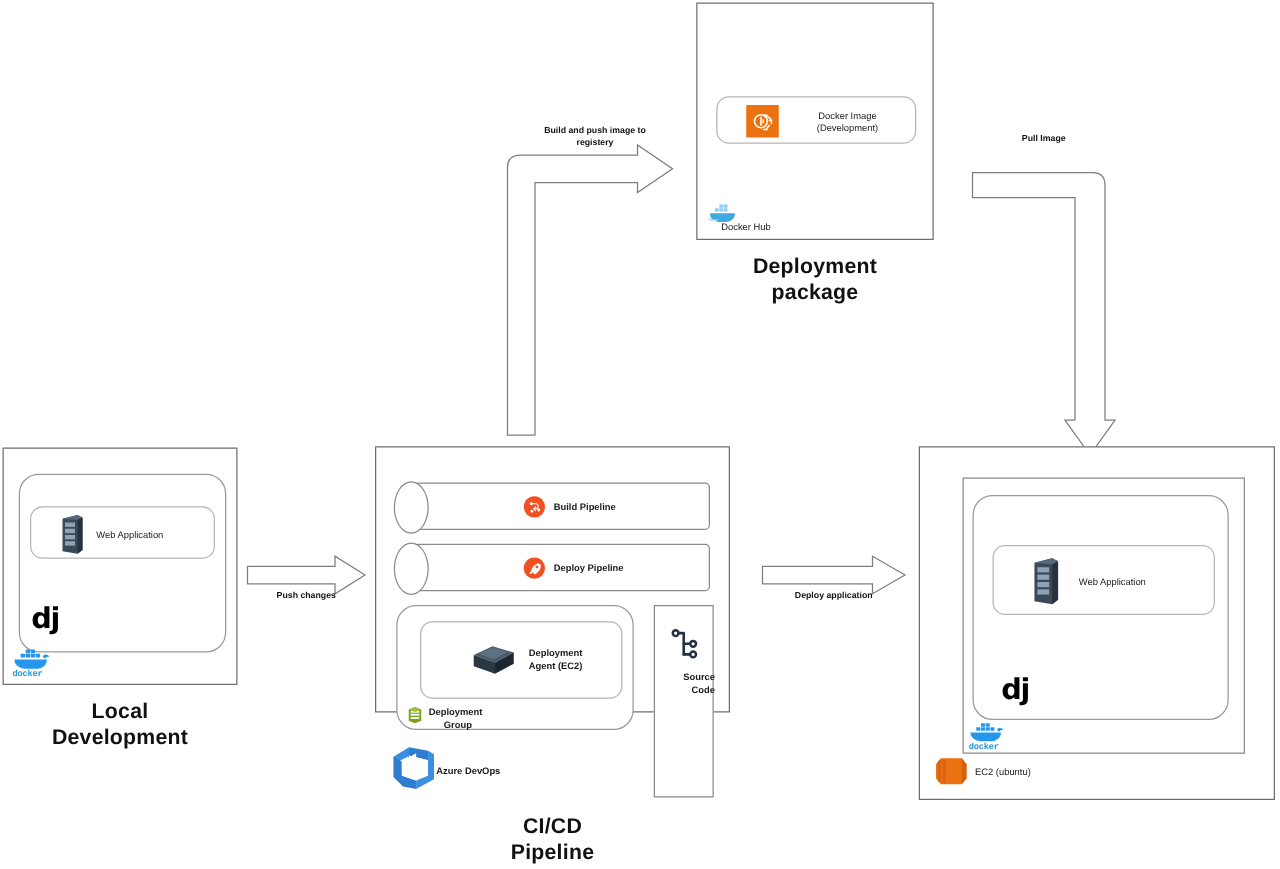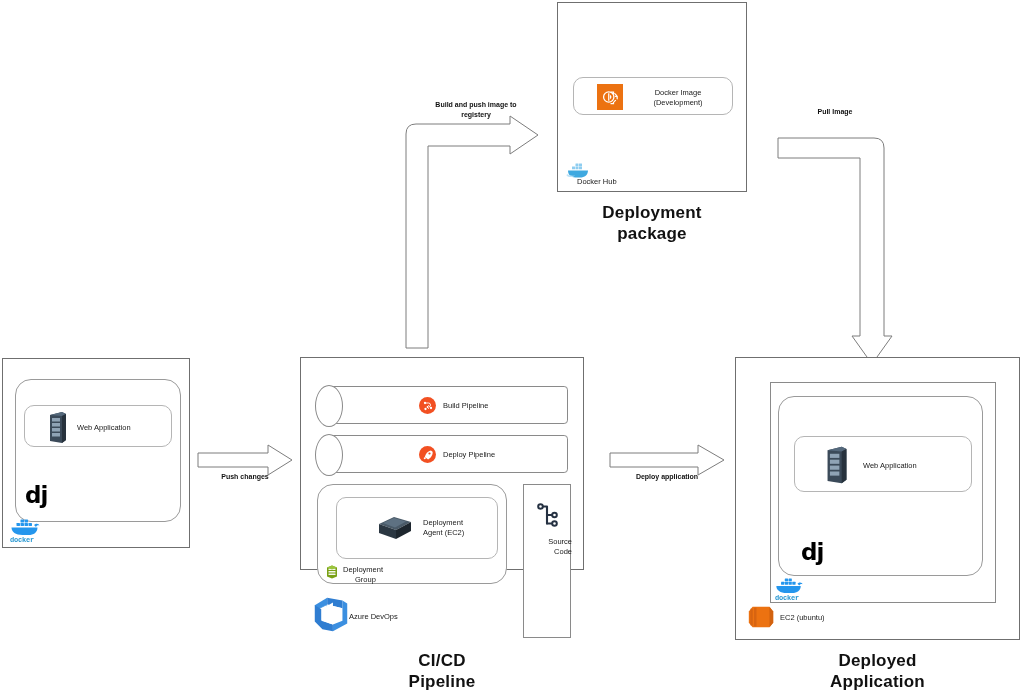--- a/index.html
+++ b/index.html
@@ -144,27 +144,31 @@
         <rect x="23" y="5" width="7" height="6" rx="0.8"></rect>
         <rect x="31" y="5" width="7" height="6" rx="0.8"></rect>
         <rect x="39" y="12" width="7" height="6" rx="0.8"></rect>
       </g>
       <path d="M5 21 h52 c0 10 -8 15 -18 15 h-12 C13 36 5 30 5 21 z" fill="#2496ed"></path>
       <path d="M50 16 c5 -5 10 -2 11 1 -3 -1 -6 0 -7 3 z" fill="#2496ed"></path>
     </svg>
   </div>
   <div class="dockerword" style="left:10px;top:536px;">docker</div>
 
+  <div class="caption" style="left:2px;top:558px;width:188px;">
+    <span>Local</span><br>
+    <span>Development</span>
+  </div>
 
   <svg class="arrowsvg" style="left:196px;top:443px;width:100px;height:34px;" viewBox="0 0 100 34">
     <path d="M 2 10 L 72 10 L 72 2 L 96 17 L 72 32 L 72 24 L 2 24 Z"></path>
   </svg>
   <div class="lbl-arrow" style="left:200px;top:472px;width:90px;">Push changes</div>
 
-  <div class="abs box" style="left:300px;top:357px;width:284px;height:213px;">
+  <div class="abs box" style="left:300px;top:357px;width:284px;height:213px;font-weight:bold;">
 
     <div class="abs" style="left:15px;top:28px;width:252px;height:38px;">
       <div class="cyl-body"></div>
       <div class="cyl-cap"></div>
       <div class="cyl-row" style="left:103px;top:11px;">
         <span class="circle-orange" style="width:17px;height:17px;">
           <svg width="12" height="12" viewBox="0 0 24 24" class="ico">
             <g stroke="#ffffff" stroke-width="1.8" fill="none" stroke-linecap="round">
               <path d="M7 6 h6 a4 4 0 0 1 0 8 h-3"></path>
               <path d="M13 11 l-3 3 3 3"></path>
@@ -324,18 +328,14 @@
         <g fill="#c65911" opacity="0.55">
           <rect x="4.6" y="7" width="2.6" height="18"></rect>
           <rect x="8.6" y="6" width="2.6" height="20"></rect>
         </g>
         <path d="M25 5 L29 10 L29 22 L25 27 Z" fill="#d2620f"></path>
       </svg>
     </div>
     <div class="lbl" style="left:44px;top:255px;">EC2 (ubuntu)</div>
   </div>
 
-  <div class="caption" style="left:735px;top:650px;width:285px;">
-    <span>Deployed</span><br>
-    <span>Application</span>
-  </div>
 
 </div>
 
 </body></html>

